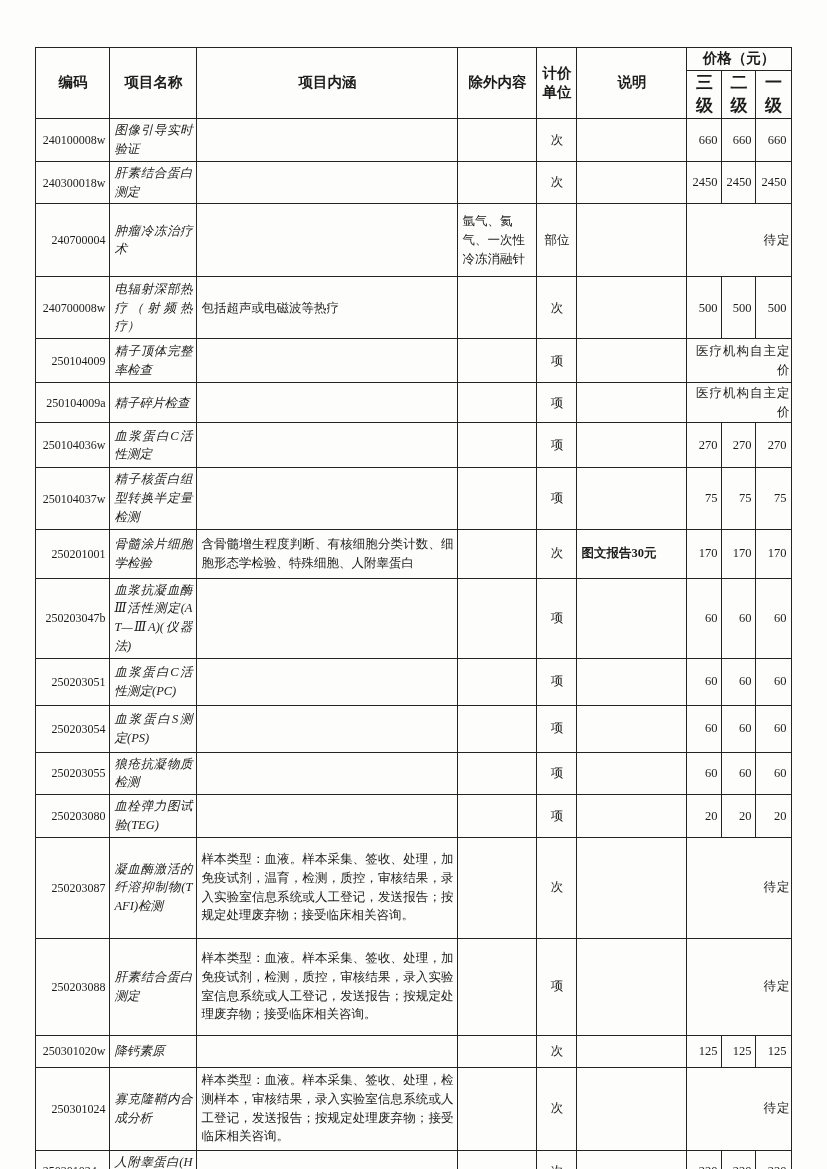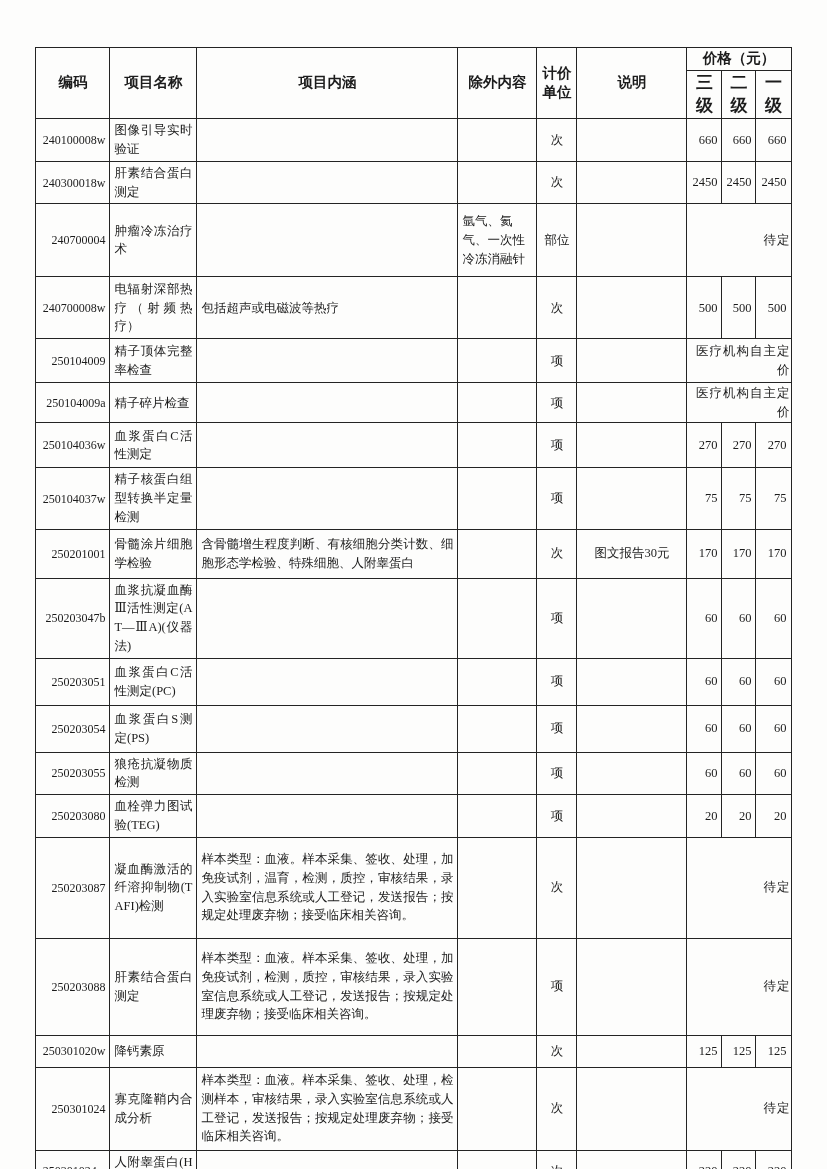--- a/index.html
+++ b/index.html
@@ -28,25 +28,25 @@
   }
   .price-table th {
     font-weight: bold;
     text-align: center;
     font-size: 14.5px;
     padding: 1px 2px;
     line-height: 1.35;
   }
   th.sub { font-size: 17px; }
   td.code { text-align: right; padding-left: 5px; font-size: 12px; }
-  td.name { text-align: justify; }
+  td.name { text-align: justify; font-style: italic; }
   td.content { text-align: justify; }
   td.excluded { text-align: left; }
   td.unit { text-align: center; }
-  td.note { text-align: center; }
+  td.note { text-align: left; font-weight: bold; }
   td.price { text-align: right; }
   td.merged { letter-spacing: 1px; padding: 0; }
 </style>
 </head>
 <body>
 
 <div class="sheet">
   <table class="price-table">
     <colgroup>
       <col style="width:74px">

